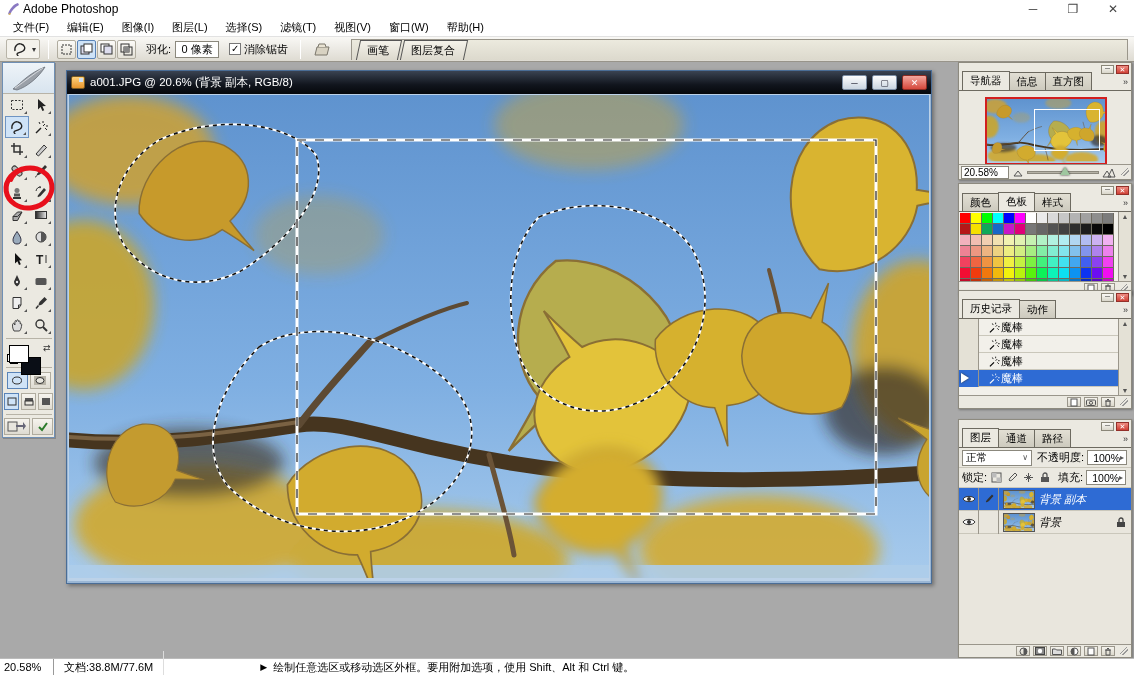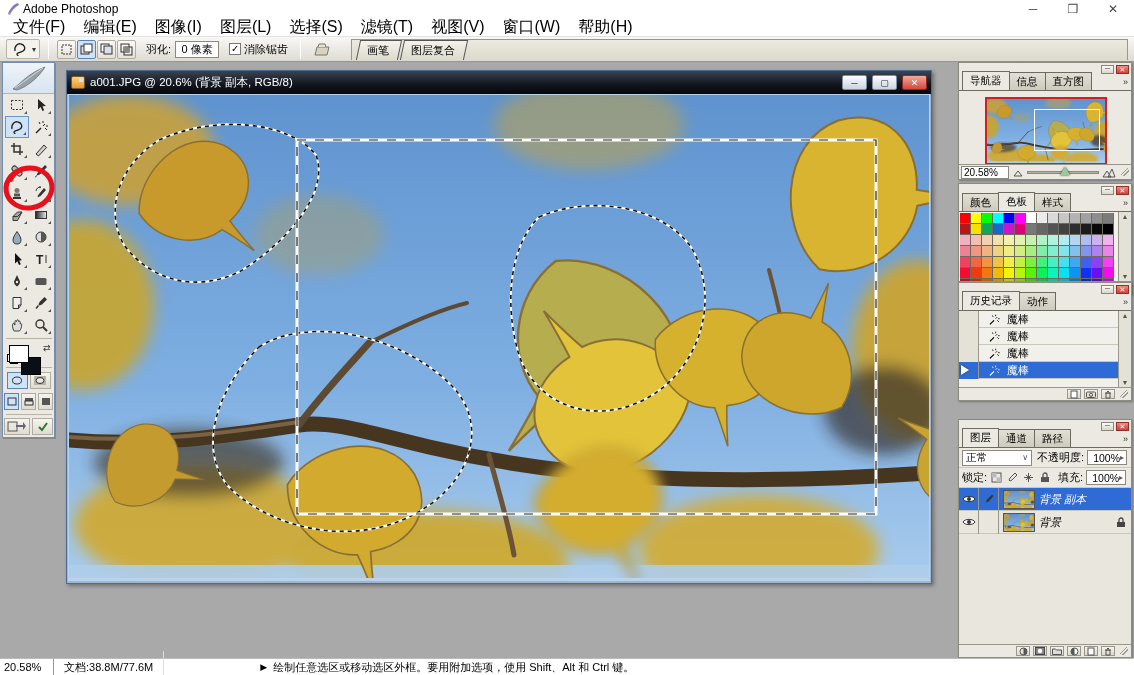--- a/index.html
+++ b/index.html
@@ -7,21 +7,21 @@
     --work-gray:#a9a9a9; --annot-red:#e8101c; --tab-inactive:#d8d5ca;
   }
   *{box-sizing:border-box;margin:0;padding:0;font-family:"Liberation Sans","DejaVu Sans",sans-serif;}
   body{width:1134px;height:675px;overflow:hidden;background:#fff;position:relative;font-size:11px;color:#000;}
   
   .titlebar{height:18px;display:flex;align-items:center;padding:0 6px;background:#fff;}
   .titlebar .app-title{font-size:12px;margin-left:3px;}
   .win-btns{margin-left:auto;display:flex;gap:26px;padding-right:8px;color:#444;font-size:12px;}
   .win-btns span{width:14px;text-align:center;cursor:default;}
   .menubar{height:19px;display:flex;align-items:center;background:#fff;border-bottom:1px solid #e2e2e2;padding-left:4px;}
-  .menubar .menu-item{padding:2px 9px;font-size:16px;}
+  .menubar .menu-item{padding:2px 9px;font-size:11px;}
   .optionsbar{height:25px;background:linear-gradient(#f9f8f5,#dedbd2);border-bottom:1px solid #98948a;display:flex;align-items:center;padding:0 6px;gap:4px;}
   .opt-sep{width:1px;height:19px;background:#aaa69b;border-right:1px solid #fff;margin:0 4px;}
   .tool-preview{display:flex;align-items:center;gap:2px;padding:1px 3px;border:1px solid #b8b4a8;border-radius:2px;background:#f4f2ec;}
   .mode-btn{width:19px;height:19px;border:1px solid #b0ac9f;background:linear-gradient(#fcfbf8,#e4e1d7);display:flex;align-items:center;justify-content:center;border-radius:2px;}
   .mode-btn.active{background:#cfe3f7;border-color:#5a84b8;}
   .feather-label{margin-left:6px;}
   .feather-input{width:44px;height:17px;border:1px solid #8b887d;background:#fff;font-size:11px;text-align:center;padding:0;}
   .aa-wrap{display:flex;align-items:center;gap:3px;margin-left:6px;}
   .aa-check{width:12px;height:12px;border:1px solid #777;background:#fff;display:inline-flex;align-items:center;justify-content:center;font-size:10px;line-height:10px;}
   .palette-well{margin-left:14px;flex:1;height:21px;border:1px solid #9a968b;border-bottom:none;background:linear-gradient(#eceade,#dcd9cd);display:flex;align-items:flex-end;padding-left:6px;gap:2px;}
@@ -81,21 +81,21 @@
   
   .swatch-grid{position:absolute;left:1px;top:1px;display:grid;grid-template-columns:repeat(14,11px);grid-auto-rows:11px;}
   .swatch{border:1px solid #6e6a60;border-width:0 1px 1px 0;}
   .v-scroll{position:absolute;right:0;top:0;bottom:0;width:13px;background:#e4e1d6;border-left:1px solid #9a968b;display:flex;flex-direction:column;justify-content:space-between;align-items:center;padding:1px 0;font-size:7px;color:#555;}
   
   .hist-row{height:17px;display:flex;align-items:center;border-bottom:1px solid #cac7bb;}
   .hist-well{width:20px;height:17px;border-right:1px solid #9a968b;background:#e4e1d6;position:relative;}
   .hist-row.selected{background:var(--sel-blue);color:#fff;}
   .hist-row.selected .hist-well{background:var(--sel-blue);}
   .hist-marker{position:absolute;left:2px;top:3px;width:0;height:0;border-top:5px solid transparent;border-bottom:5px solid transparent;border-left:8px solid #fff;filter:drop-shadow(0 0 1px #333);}
-  .hist-label{margin-left:6px;font-size:11px;}
+  .hist-label{font-size:11px;}
   .hist-icon{margin-left:8px;}
   
   .lay-ctl{height:20px;display:flex;align-items:center;gap:3px;padding:0 3px;border-bottom:1px solid #cac7bb;}
   .blend-select{width:70px;height:16px;border:1px solid #8b887d;background:#fff;font-size:10.5px;display:flex;align-items:center;justify-content:space-between;padding:0 3px;}
   .spin-box{width:40px;height:15px;border:1px solid #8b887d;background:#fff;font-size:10.5px;display:flex;align-items:center;justify-content:flex-end;padding:0 2px;}
   .lock-ico{width:13px;height:13px;display:flex;align-items:center;justify-content:center;}
   .layer-row{height:23px;display:flex;align-items:center;border-bottom:1px solid #cac7bb;background:#e9e6dd;}
   .layer-row.selected{background:var(--sel-blue);color:#fff;font-style:italic;}
   .lr-cell{width:20px;height:23px;border-right:1px solid #9a968b;display:flex;align-items:center;justify-content:center;}
   .lr-thumb{width:32px;height:19px;margin:0 4px;border:1px solid #555;background:#7fa8d8;overflow:hidden;}
@@ -663,21 +663,21 @@
           </div>
         <div class="pb-btn">
             <svg width="8" height="8">
               <path d="M2,2 h4 v5 h-4 z M1,2 h6 M3,1 h2" fill="none" stroke="#555"></path>
             </svg>
           </div>
         <div class="grip"></div>
       </div>
     </div>
 
-    <div class="panel" style="top:220px;height:119px">
+    <div class="panel" style="top:228px;height:119px">
       <div class="p-strip">
         <div class="p-min">─</div>
         <div class="p-close">✕</div>
       </div>
       <div class="p-tabs" id="histTabs">
           <span class="p-tab active">历史记录</span>
           <span class="p-tab">动作</span>
           <span class="p-chevrons">»</span>
         </div>
       <div class="p-body" style="background:#f2f0ea">

